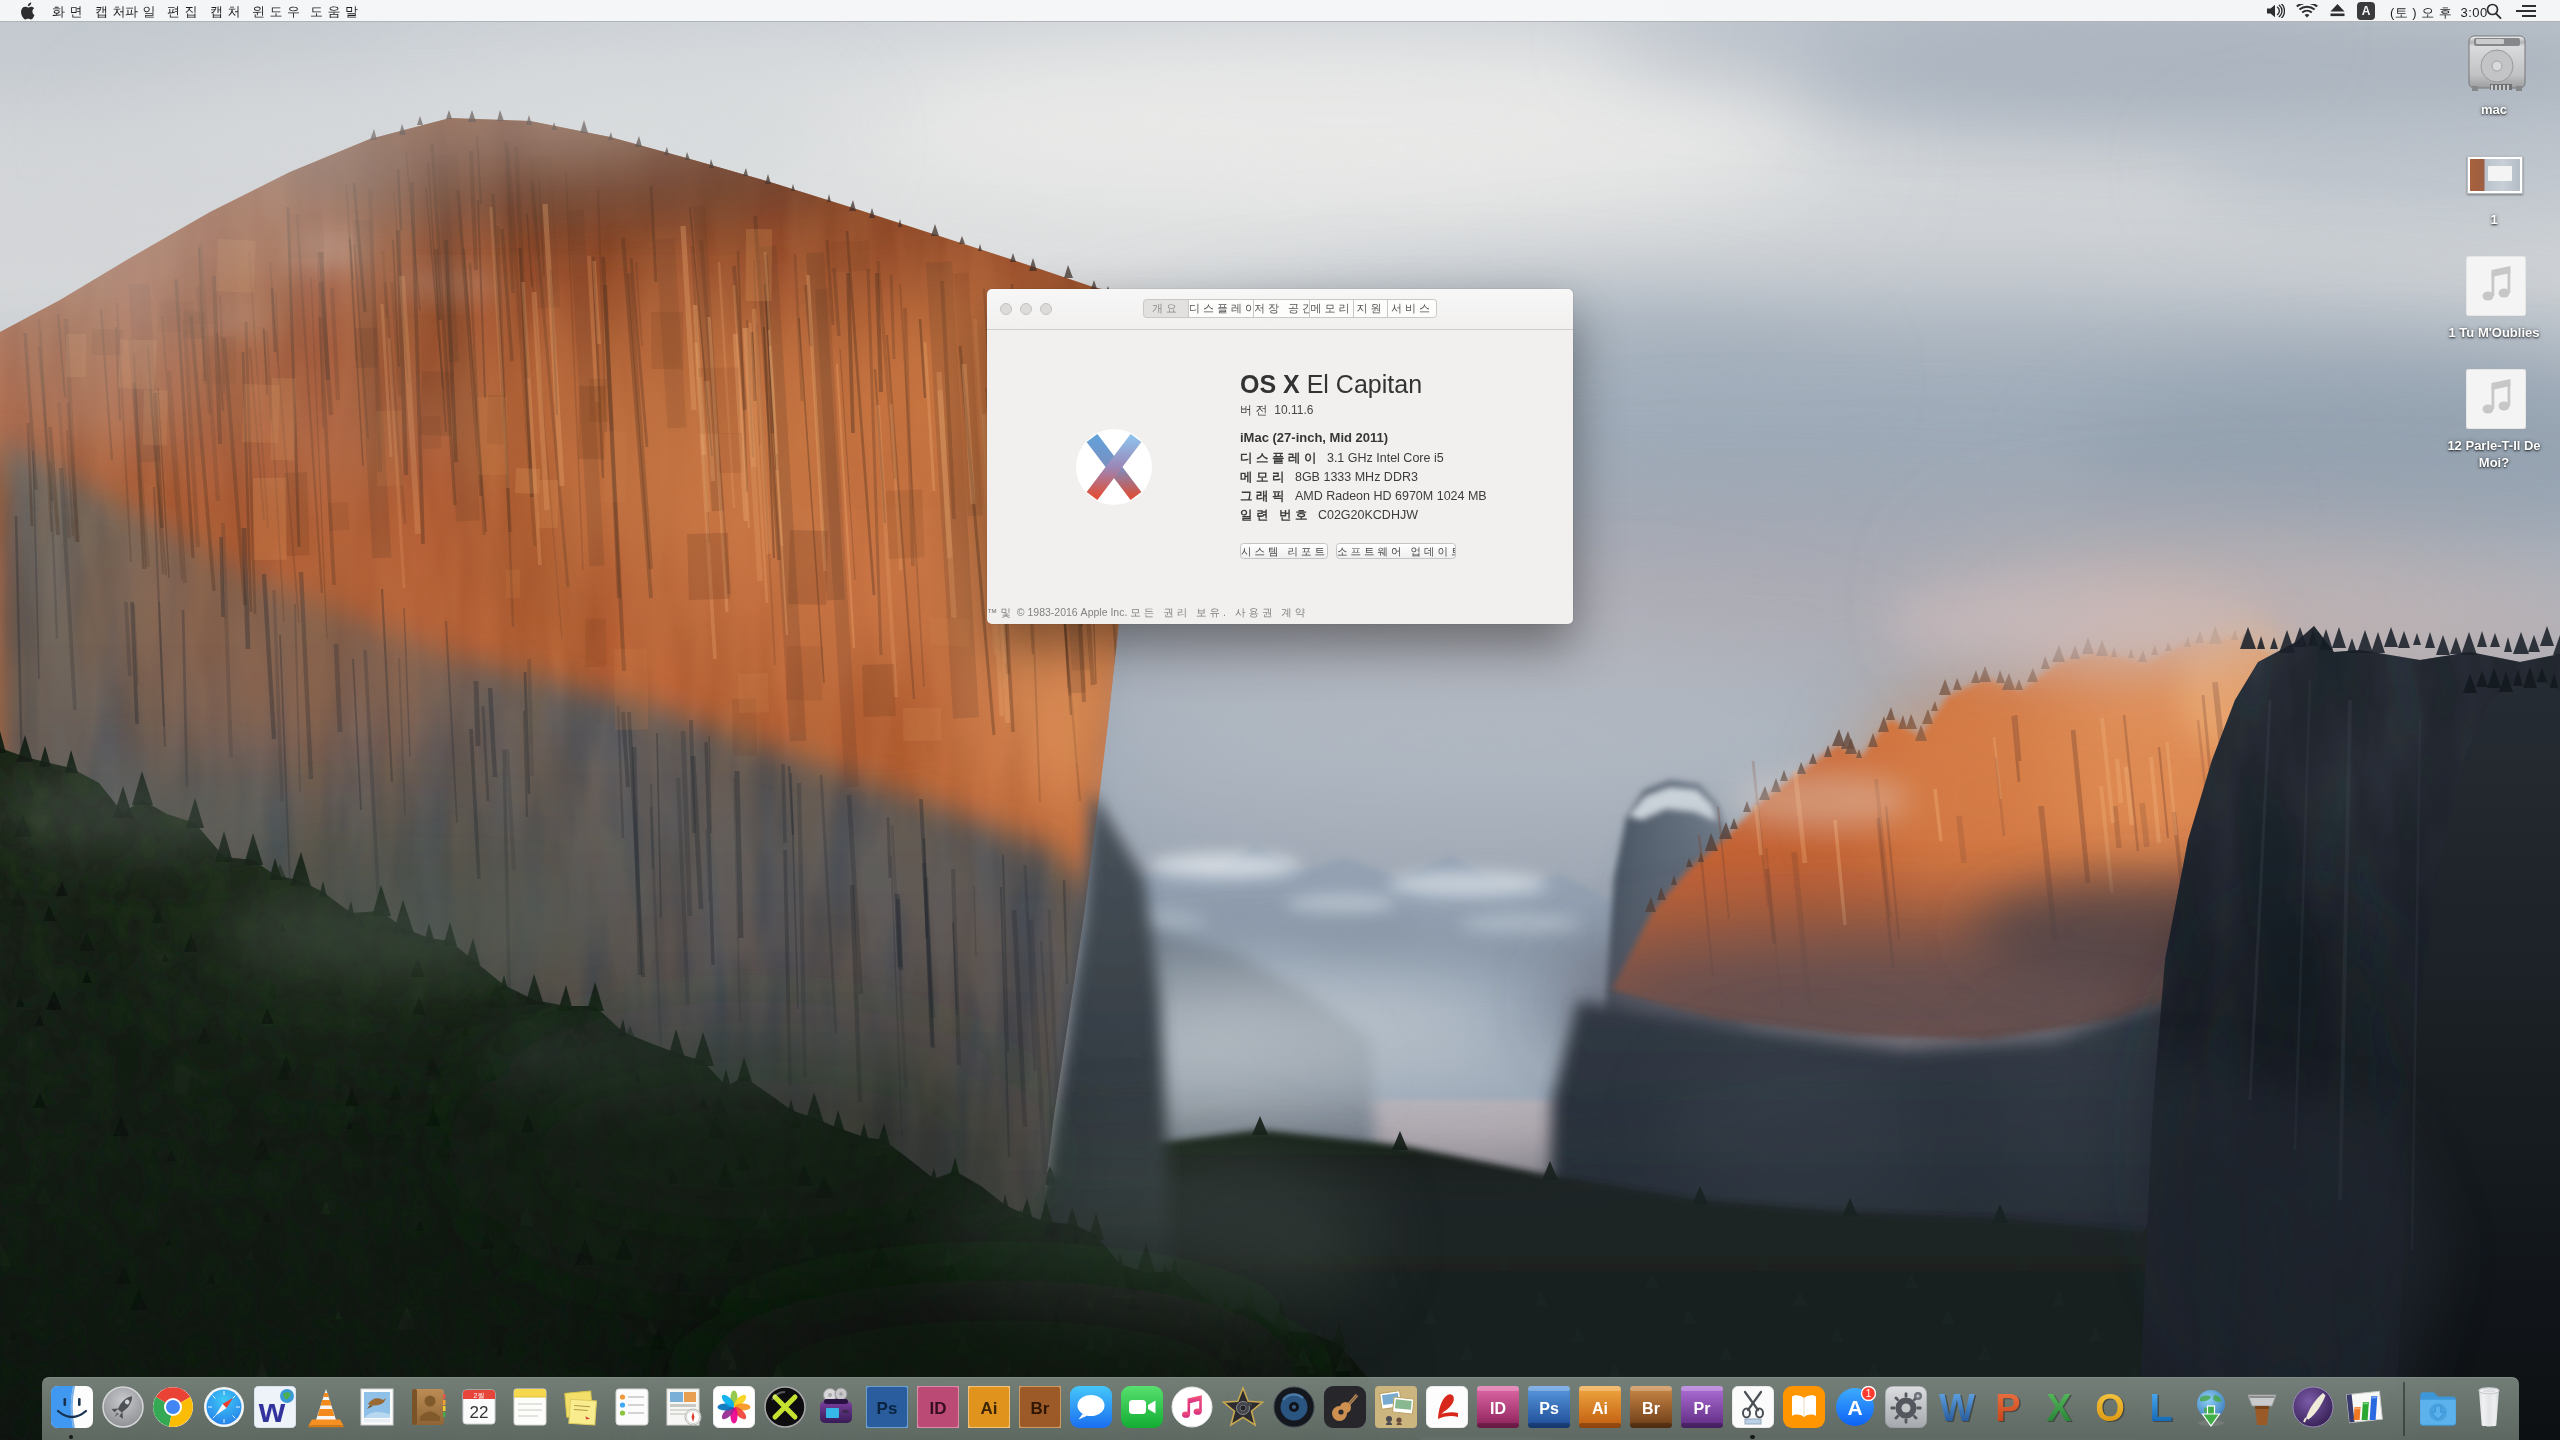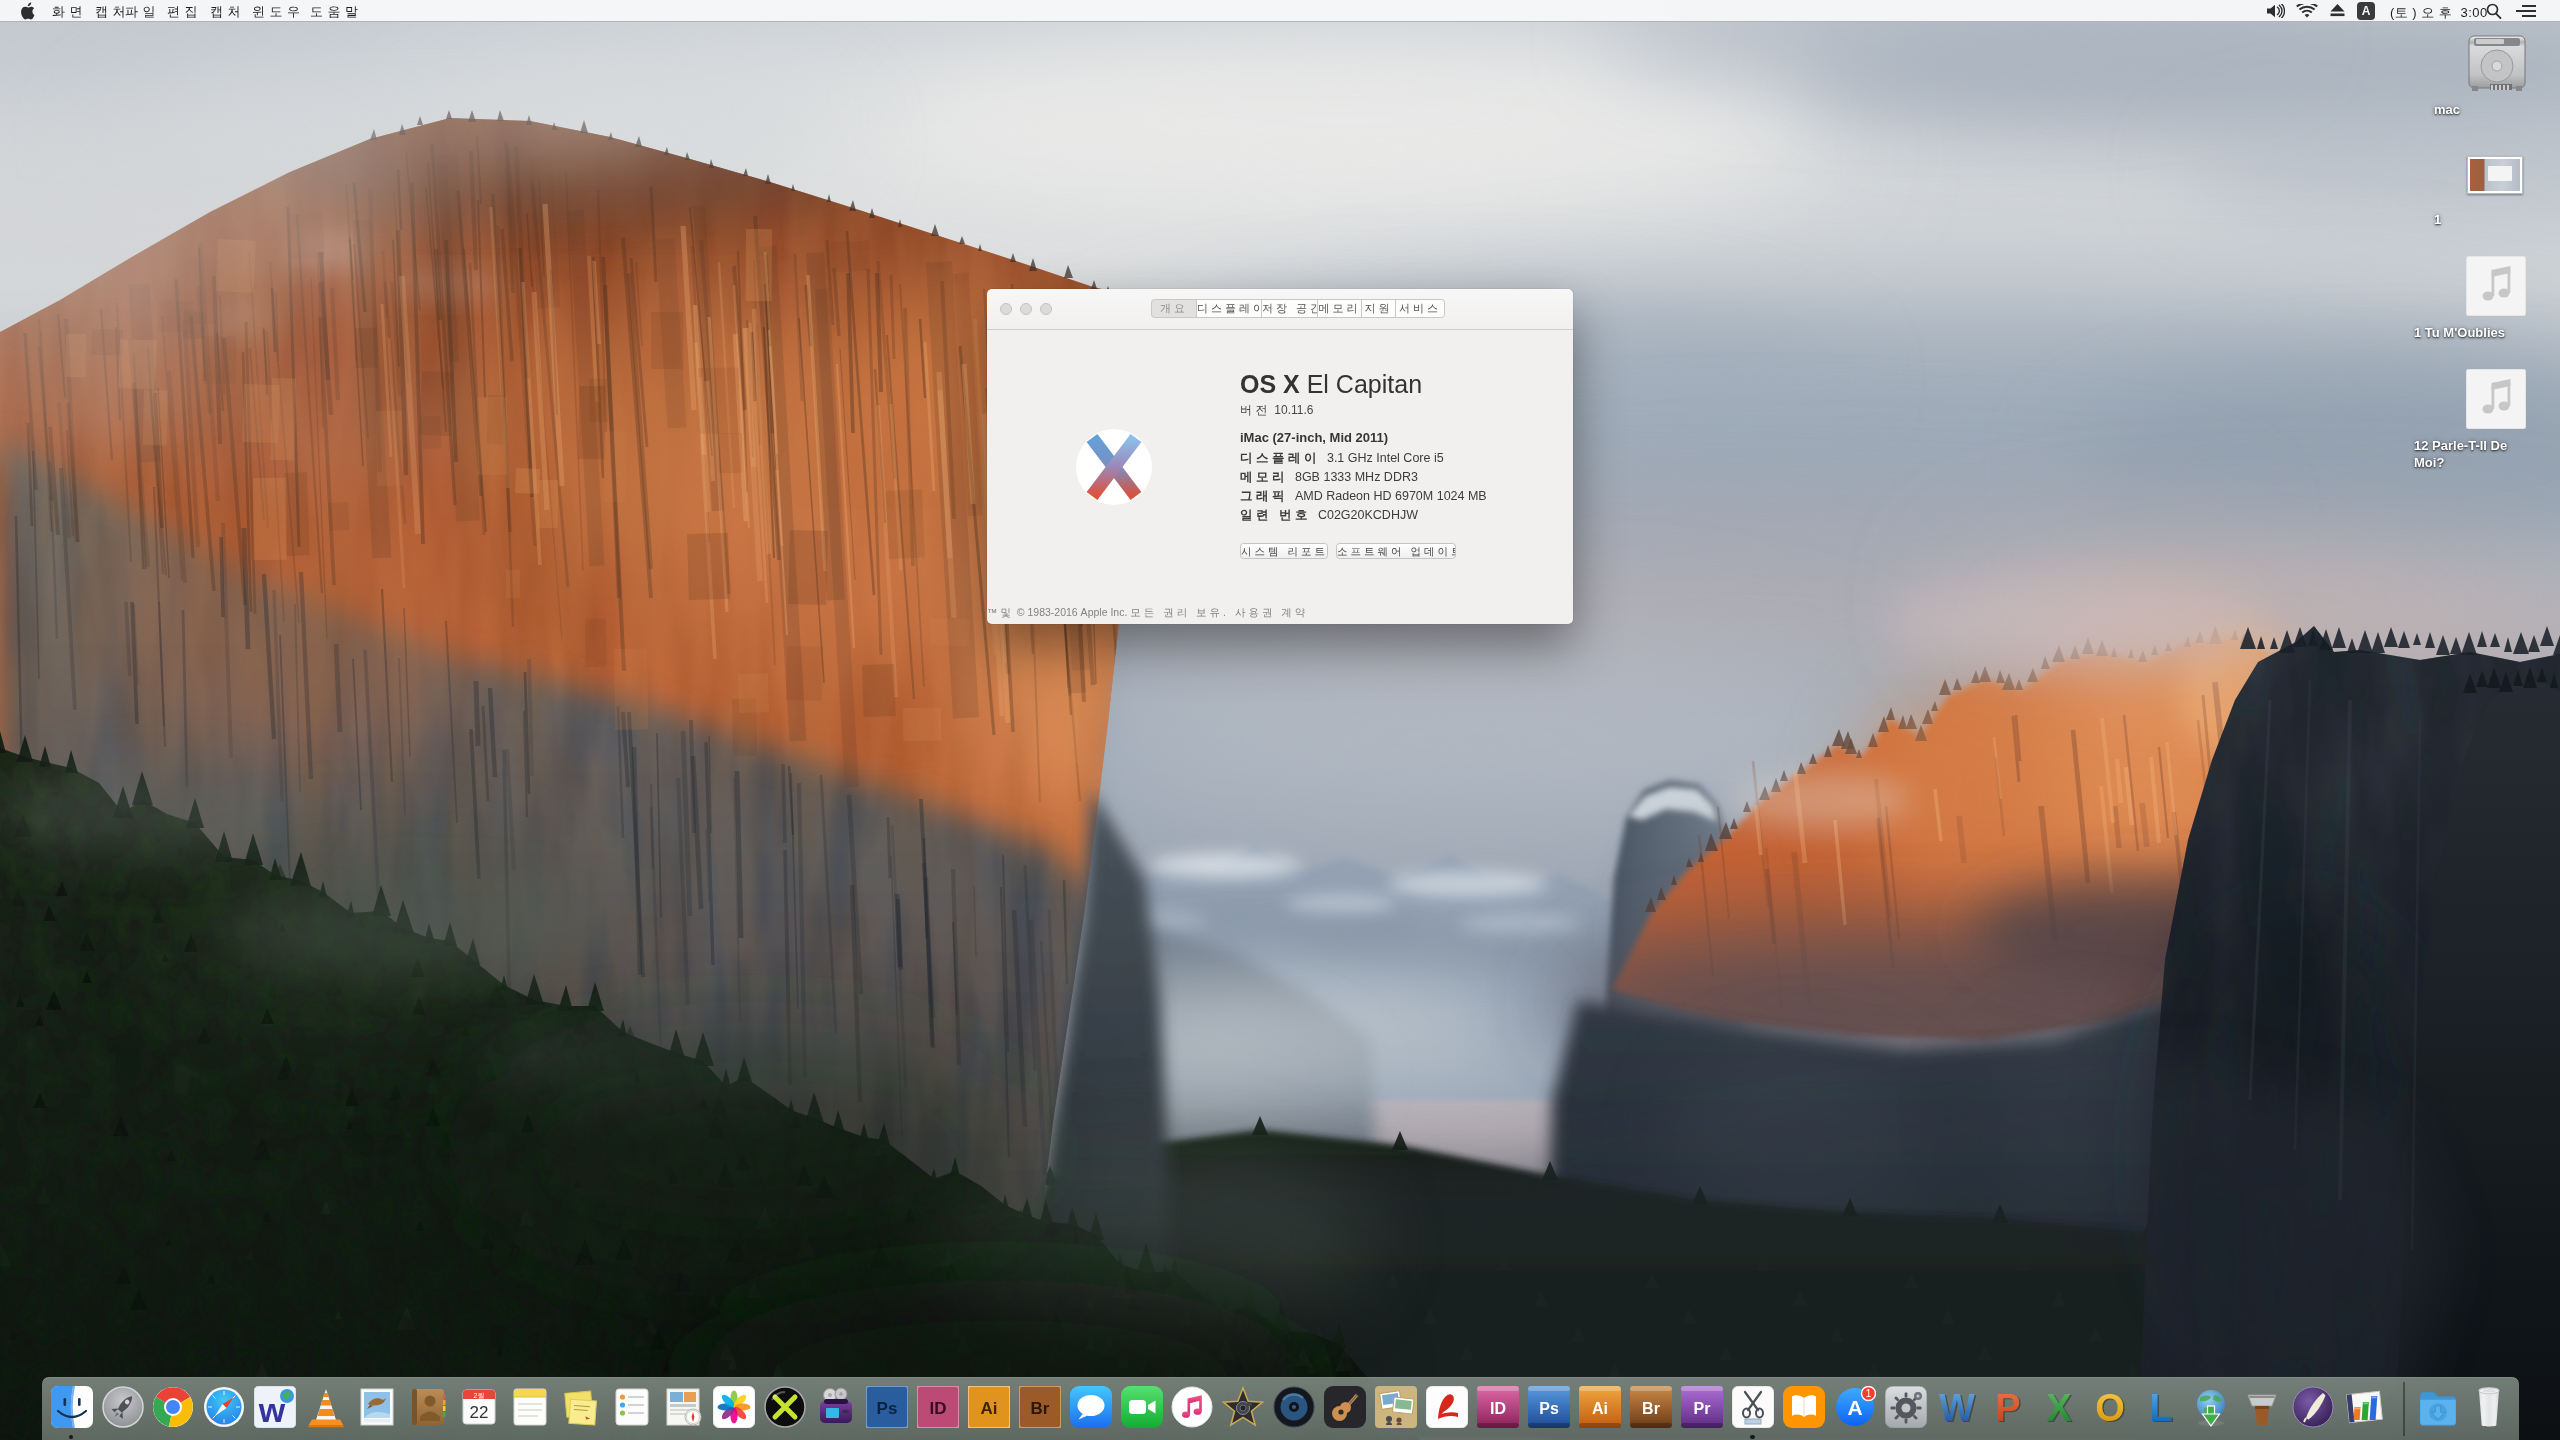--- a/index.html
+++ b/index.html
@@ -7,29 +7,29 @@
 .k{letter-spacing:4.5px}
 .k2{letter-spacing:3.5px}
 #mb{position:absolute;top:0;left:0;width:2560px;height:22px;background:rgba(247,248,249,.95);border-bottom:1px solid rgba(120,126,132,.55);z-index:50}
 .mi{position:absolute;top:3px;font-size:13px;color:#1e1e20;white-space:nowrap}
 .mi.b{font-weight:normal}
 #win{position:absolute;left:987px;top:289px;width:586px;height:335px;border-radius:5px;box-shadow:0 22px 50px rgba(0,0,0,.4),0 0 1px rgba(0,0,0,.4);z-index:30}
 #wtb{position:absolute;top:0;left:0;width:100%;height:41px;background:linear-gradient(#f8f7f7,#f1f0ef);border-bottom:1px solid #cfcece;border-radius:5px 5px 0 0}
 .tl{position:absolute;top:14px;width:12px;height:12px;border-radius:50%;background:#dcdbda;border:1px solid #c4c3c2}
 #tabs{position:absolute;left:148px;top:10px;height:19px;display:flex}
 .tab{height:19px;border:1px solid #c9c8c7;background:#fdfdfc;margin-left:-1px;font-size:11px;color:#555;text-align:center;line-height:17px;white-space:nowrap;overflow:hidden}
-.tab:first-child{border-radius:3.5px 0 0 3.5px;margin-left:16px}
+.tab:first-child{border-radius:3.5px 0 0 3.5px;margin-left:8px}
 .tab:last-child{border-radius:0 3.5px 3.5px 0}
 .tab.sel{background:#e2e1e0;color:#8e8e8e}
 #wct{position:absolute;top:41px;left:0;width:100%;height:294px;background:#f1f0ef;border-radius:0 0 5px 5px}
 #wbody{position:absolute;top:0;left:0;width:100%;height:335px;overflow:hidden}
 .k3{letter-spacing:3px}
 .spec{position:absolute;left:253px;font-size:12.5px;color:#3c3c3c}
 .wbtn{position:absolute;top:254px;height:16px;border:1px solid #c5c4c4;border-radius:3.5px;background:linear-gradient(#fff,#f0efef);font-size:10.5px;color:#454545;text-align:center;line-height:14px;white-space:nowrap;overflow:hidden}
-.dlbl{position:absolute;font-size:13px;font-weight:bold;color:#fff;text-align:left;text-shadow:0 1px 2px rgba(0,0,0,.75),0 0 4px rgba(0,0,0,.4);z-index:10;line-height:17px}
+.dlbl{position:absolute;font-size:13px;font-weight:bold;color:#fff;text-align:center;text-shadow:0 1px 2px rgba(0,0,0,.75),0 0 4px rgba(0,0,0,.4);z-index:10;line-height:17px}
 #dock{position:absolute;left:42px;top:1377px;width:2477px;height:63px;background:linear-gradient(rgba(126,137,130,.9),rgba(103,114,107,.9));border-radius:7px 7px 0 0;border-top:1px solid rgba(255,255,255,.22);z-index:40}
 .dk{position:absolute;z-index:41}
 .rdot{position:absolute;top:1434.5px;width:4.5px;height:4.5px;border-radius:50%;background:#16181a;z-index:42}
 </style></head>
 <body>
 <div id="wp">
     <svg width="2560" height="1440" viewBox="0 0 2560 1440" style="position:absolute;top:0;left:0">
 
 <defs>
 <linearGradient id="sky" x1="0" y1="0" x2="0" y2="1">

